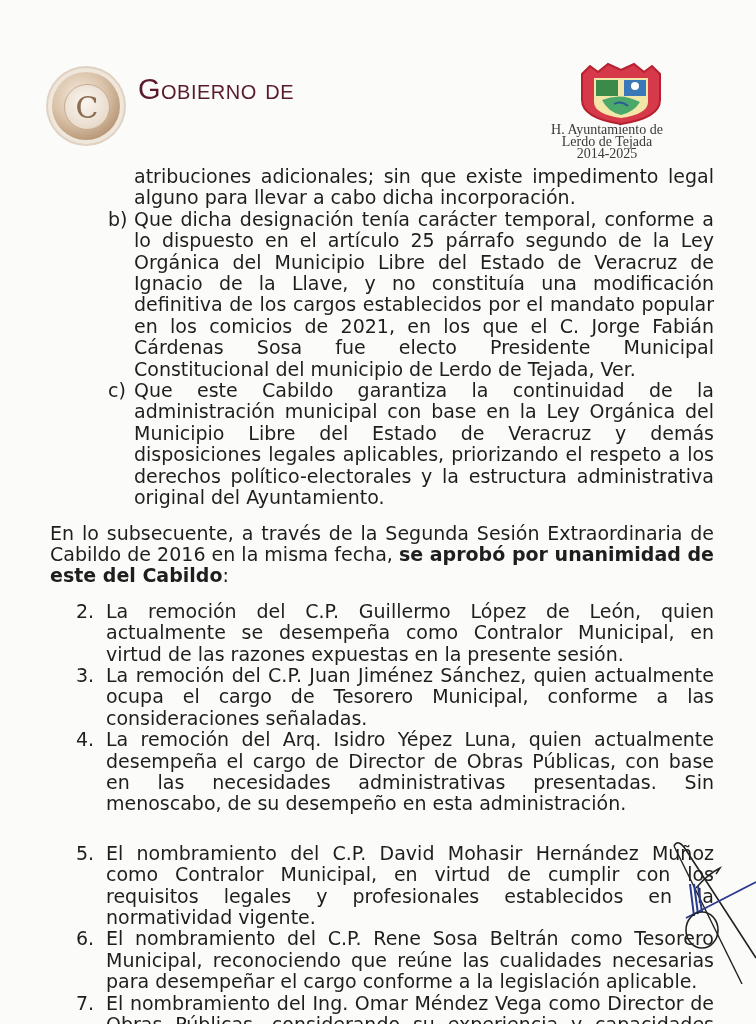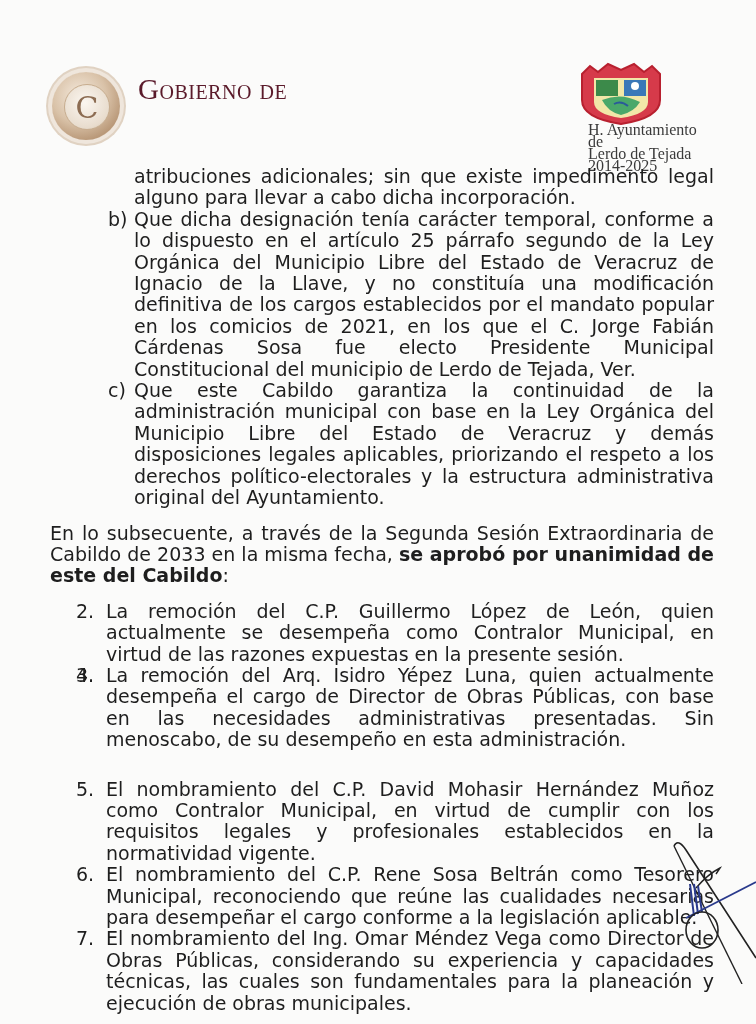--- a/index.html
+++ b/index.html
@@ -16,29 +16,29 @@
   }
   .seal-inner {
     position:absolute; left:12px; top:12px; width:44px; height:44px; border-radius:50%;
     background:radial-gradient(circle at 45% 40%, #fbf6f0 0%, #e8dccd 70%, #cdb79d 100%);
     border:1px solid #c7ad8f;
     display:flex; align-items:center; justify-content:center;
     font-family:"DejaVu Serif", serif; font-size:30px; color:#8c6c52;
   }
   .gov-title {
     position:absolute; left:138px; top:72px;
-    font-family:Liberation Serif, serif; color:#5a1a2a;
+    font-family:Liberation Sans, sans-serif; color:#5a1a2a;
     font-size:29px; line-height:34px; letter-spacing:0.5px; font-variant:small-caps;
   }
   .coat {
     position:absolute; left:574px; top:60px; width:94px; height:66px;
   }
   .ayto {
-    position:absolute; left:588px; top:124px; width:124px; text-align:left;
-    font-family:"Liberation Serif", serif; font-size:16px; line-height:12px; color:#3a3a3a;
+    position:absolute; left:545px; top:124px; width:124px; text-align:center;
+    font-family:"Liberation Serif", serif; font-size:14px; line-height:12px; color:#3a3a3a;
   }
   .content {
     position:absolute; left:50px; top:166px; width:664px;
     font-size:19px; line-height:21.4px;
   }
   .content p { margin:0; text-align:justify; }
   .lettered { position:relative; padding-left:84px; }
   .lettered .lbl { position:absolute; left:58px; top:0; }
   .lettered + .lettered { }
   .numbered { position:relative; padding-left:30px; }
@@ -80,31 +80,32 @@
     <span class="lbl">b)</span>
     <span>Que dicha designación tenía carácter temporal, conforme a lo dispuesto en el artículo 25 párrafo segundo de la Ley Orgánica del Municipio Libre del Estado de Veracruz de Ignacio de la Llave, y no constituía una modificación definitiva de los cargos establecidos por el mandato popular en los comicios de 2021, en los que el C. Jorge Fabián Cárdenas Sosa fue electo Presidente Municipal Constitucional del municipio de Lerdo de Tejada, Ver.</span>
   </p>
   <p class="lettered">
     <span class="lbl">c)</span>
     <span>Que este Cabildo garantiza la continuidad de la administración municipal con base en la Ley Orgánica del Municipio Libre del Estado de Veracruz y demás disposiciones legales aplicables, priorizando el respeto a los derechos político-electorales y la estructura administrativa original del Ayuntamiento.</span>
   </p>
 
   <div class="gap"></div>
   <p>
-    <span>En lo subsecuente, a través de la Segunda Sesión Extraordinaria de Cabildo de 2033 en la misma fecha, </span><b>se aprobó por unanimidad de este del Cabildo</b><span>:</span>
+    <span>En lo subsecuente, a través de la Segunda Sesión Extraordinaria de Cabildo de 2016 en la misma fecha, </span><b>se aprobó por unanimidad de este del Cabildo</b><span>:</span>
   </p>
   <div class="gap"></div>
 
   <div class="list-wrap">
     <p class="numbered">
       <span class="lbl">2.</span>
       <span>La remoción del C.P. Guillermo López de León, quien actualmente se desempeña como Contralor Municipal, en virtud de las razones expuestas en la presente sesión.</span>
     </p>
     <p class="numbered">
       <span class="lbl">3.</span>
+      <span>La remoción del C.P. Juan Jiménez Sánchez, quien actualmente ocupa el cargo de Tesorero Municipal, conforme a las consideraciones señaladas.</span>
     </p>
     <p class="numbered">
       <span class="lbl">4.</span>
       <span>La remoción del Arq. Isidro Yépez Luna, quien actualmente desempeña el cargo de Director de Obras Públicas, con base en las necesidades administrativas presentadas. Sin menoscabo, de su desempeño en esta administración.</span>
     </p>
   </div>
 
   <div class="gap"></div>
   <div class="gap"></div>
 

